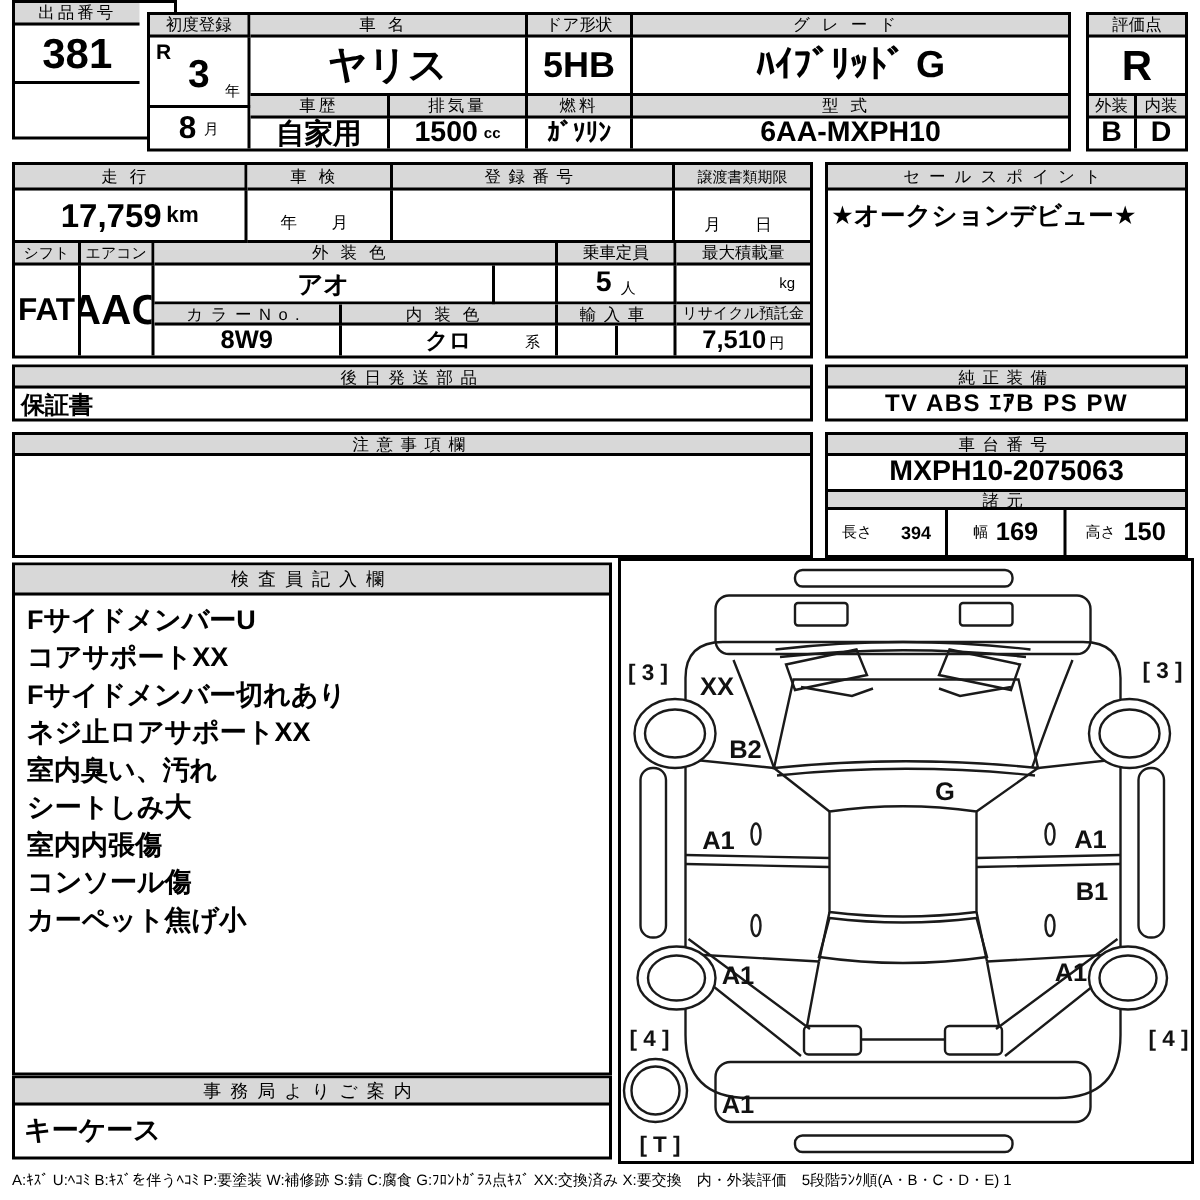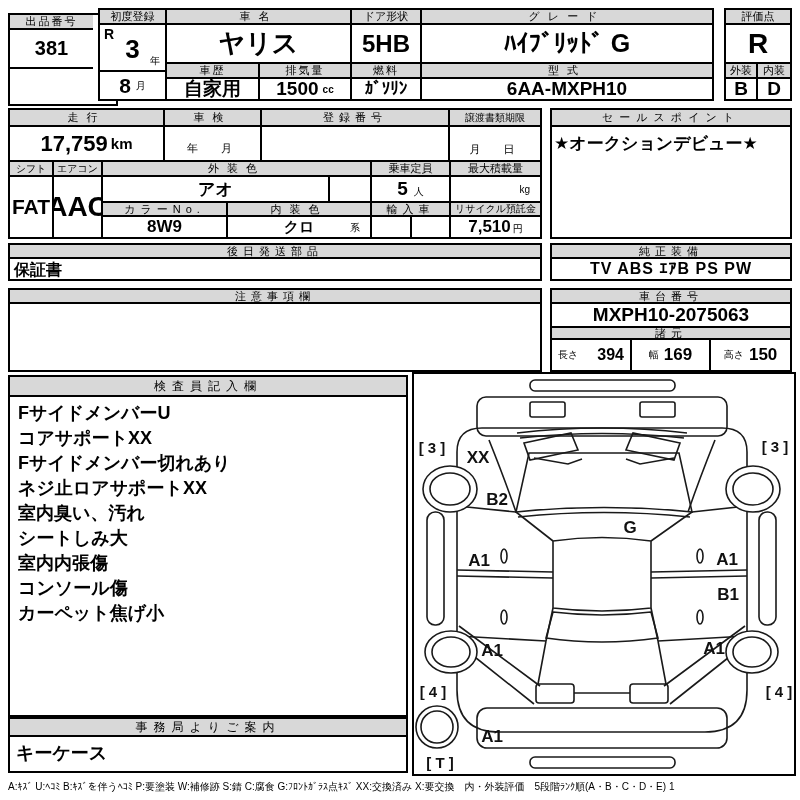--- a/index.html
+++ b/index.html
@@ -12,23 +12,23 @@
   .br { border-right:2px solid #000; } .bb { border-bottom:2px solid #000; }
   .v { font-weight:700; }
   .u { font-size:10px; font-weight:700; margin-left:4px; }
   .hbar { display:flex; align-items:center; justify-content:center; background:#d8d8d8; border-bottom:2px solid #000; font-size:11px; }
   svg text { font-family:"Liberation Sans","DejaVu Sans",sans-serif; font-weight:700; fill:#111; }
   .legend { position:absolute; font-size:10px; white-space:nowrap; }
 </style>
 </head>
 <body>
 
-<div class="blk" style="left:8px;top:13px;width:110px;height:93px">
+<div class="blk" style="left:8px;top:0;width:110px;height:93px">
   <div class="c h bb" style="left:0;top:0;width:83px;height:15px">出品番号</div>
-  <div class="c v bb" style="left:0;top:15px;width:83px;height:39px;font-size:20px">381</div>
+  <div class="c v bb" style="left:0;top:15px;width:83px;height:39px;font-size:28px">381</div>
   <div class="c" style="left:0;top:54px;width:83px;height:35px"></div>
 </div>
 
 <div class="blk" style="left:98px;top:8px;width:616px;height:93px">
   <div class="c h br bb" style="left:0;top:0;width:67px;height:15px;letter-spacing:0">初度登録</div>
   <div class="c v br bb" style="left:0;top:15px;width:67px;height:47px">
     <span style="position:absolute;left:4px;top:1px;font-size:14px">R</span>
     <span style="font-size:26px;margin-top:4px">3</span>
     <span style="position:absolute;right:5px;bottom:2px;font-size:10px;font-weight:400">年</span>
   </div>
@@ -136,21 +136,21 @@
   <div class="hbar ls5" style="height:14px">注意事項欄</div>
   <div style="height:66px"></div>
 </div>
 
 <div class="blk" style="left:550px;top:288px;width:242px;height:84px">
   <div class="c h bb ls5" style="left:0;top:0;width:238px;height:14px">車台番号</div>
   <div class="c v bb" style="left:0;top:14px;width:238px;height:24px;font-size:19px">MXPH10-2075063</div>
   <div class="c h bb ls5" style="left:0;top:38px;width:238px;height:12px">諸元</div>
   <div class="c br" style="left:0;top:50px;width:80px;height:30px">
     <span style="font-size:10px">長さ</span>
-    <span class="v" style="font-size:16px;margin-left:19px">394</span>
+    <span class="v" style="font-size:12px;margin-left:19px">394</span>
   </div>
   <div class="c br" style="left:80px;top:50px;width:79px;height:30px">
     <span style="font-size:10px">幅</span>
     <span class="v" style="font-size:17px;margin-left:5px">169</span>
   </div>
   <div class="c" style="left:159px;top:50px;width:79px;height:30px">
     <span style="font-size:10px">高さ</span>
     <span class="v" style="font-size:17px;margin-left:5px">150</span>
   </div>
 </div>

